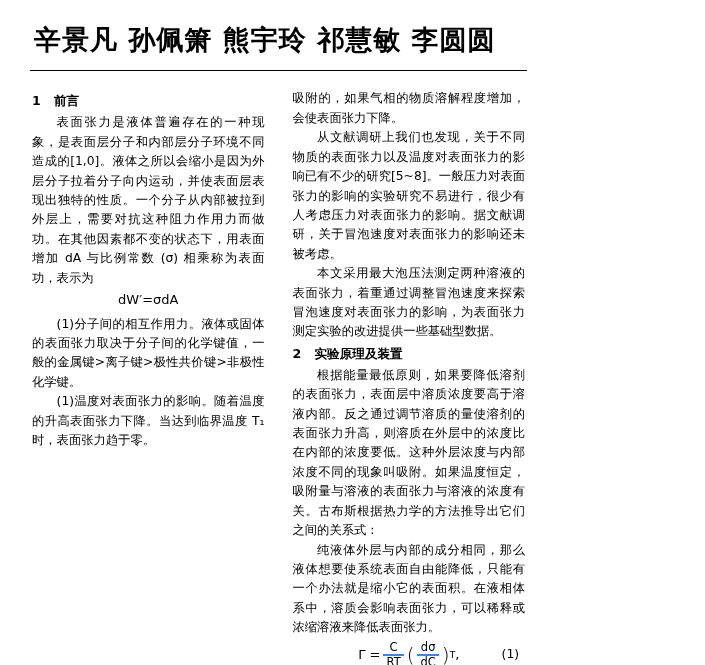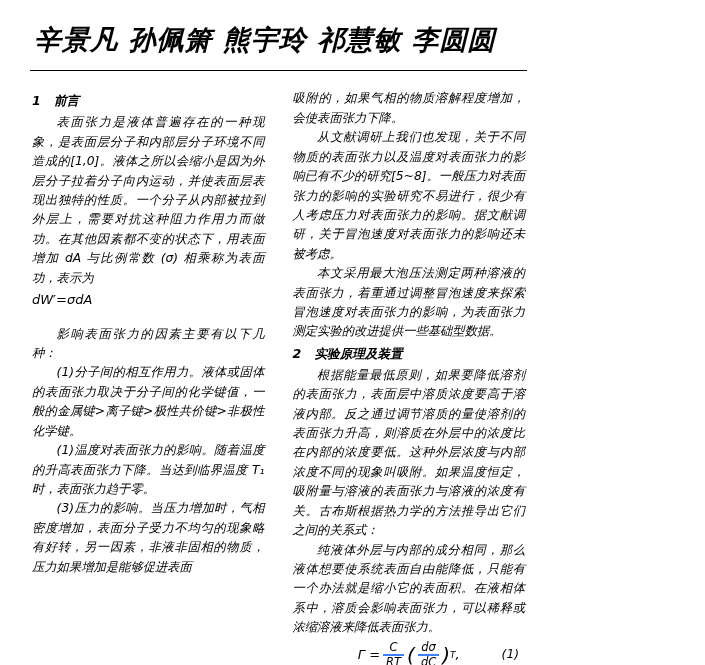--- a/index.html
+++ b/index.html
@@ -13,21 +13,20 @@
     font-family: "DejaVu Sans", "Liberation Sans", sans-serif;
     color: #000000;
     overflow: hidden;
   }
   .page {
     position: relative;
     width: 557px;
     height: 665px;
     box-sizing: border-box;
     padding: 0;
-    font-style: italic;
   }
   .authors {
     font-family: "DejaVu Sans", "Liberation Sans", sans-serif;
     font-size: 27px;
     font-weight: 600;
     letter-spacing: 1px;
     padding: 24px 0 0 34px;
     line-height: 1.2;
     white-space: nowrap;
   }
@@ -55,22 +54,23 @@
     font-size: 12.6px;
     margin: 2px 0 2px 0;
   }
   .sec-num { min-width: 10px; }
   p {
     margin: 0;
     text-indent: 2em;
   }
   p.noindent { text-indent: 0; }
   .formula {
+    text-align: center;
     text-indent: 0;
-    margin: 2px 0 14px 0;
+    margin: 2px 0 4px 0;
     font-size: 13px;
   }
   .formula-row {
     display: flex;
     align-items: center;
     justify-content: center;
     text-indent: 0;
     margin: 3px 0 2px 0;
     font-size: 13px;
     position: relative;
@@ -111,24 +111,22 @@
 
       <div class="sec-head">
         <span class="sec-num">1</span>
         <span>前言</span>
       </div>
 
       <p>表面张力是液体普遍存在的一种现象，是表面层分子和内部层分子环境不同造成的[1,0]。液体之所以会缩小是因为外层分子拉着分子向内运动，并使表面层表现出独特的性质。一个分子从内部被拉到外层上，需要对抗这种阻力作用力而做功。在其他因素都不变的状态下，用表面增加 dA 与比例常数 (σ) 相乘称为表面功，表示为</p>
 
       <p class="formula">dW′=σdA</p>
 
-      <p>影响表面张力的因素主要有以下几种：</p>
       <p>(1)分子间的相互作用力。液体或固体的表面张力取决于分子间的化学键值，一般的金属键&gt;离子键&gt;极性共价键&gt;非极性化学键。</p>
       <p>(1)温度对表面张力的影响。随着温度的升高表面张力下降。当达到临界温度 T₁ 时，表面张力趋于零。</p>
-      <p>(3)压力的影响。当压力增加时，气相密度增加，表面分子受力不均匀的现象略有好转，另一因素，非液非固相的物质，压力如果增加是能够促进表面</p>
 
     </div>
 
     <div class="col">
 
       <p class="noindent">吸附的，如果气相的物质溶解程度增加，会使表面张力下降。</p>
       <p>从文献调研上我们也发现，关于不同物质的表面张力以及温度对表面张力的影响已有不少的研究[5~8]。一般压力对表面张力的影响的实验研究不易进行，很少有人考虑压力对表面张力的影响。据文献调研，关于冒泡速度对表面张力的影响还未被考虑。</p>
       <p>本文采用最大泡压法测定两种溶液的表面张力，着重通过调整冒泡速度来探索冒泡速度对表面张力的影响，为表面张力测定实验的改进提供一些基础型数据。</p>
 
       <div class="sec-head">

